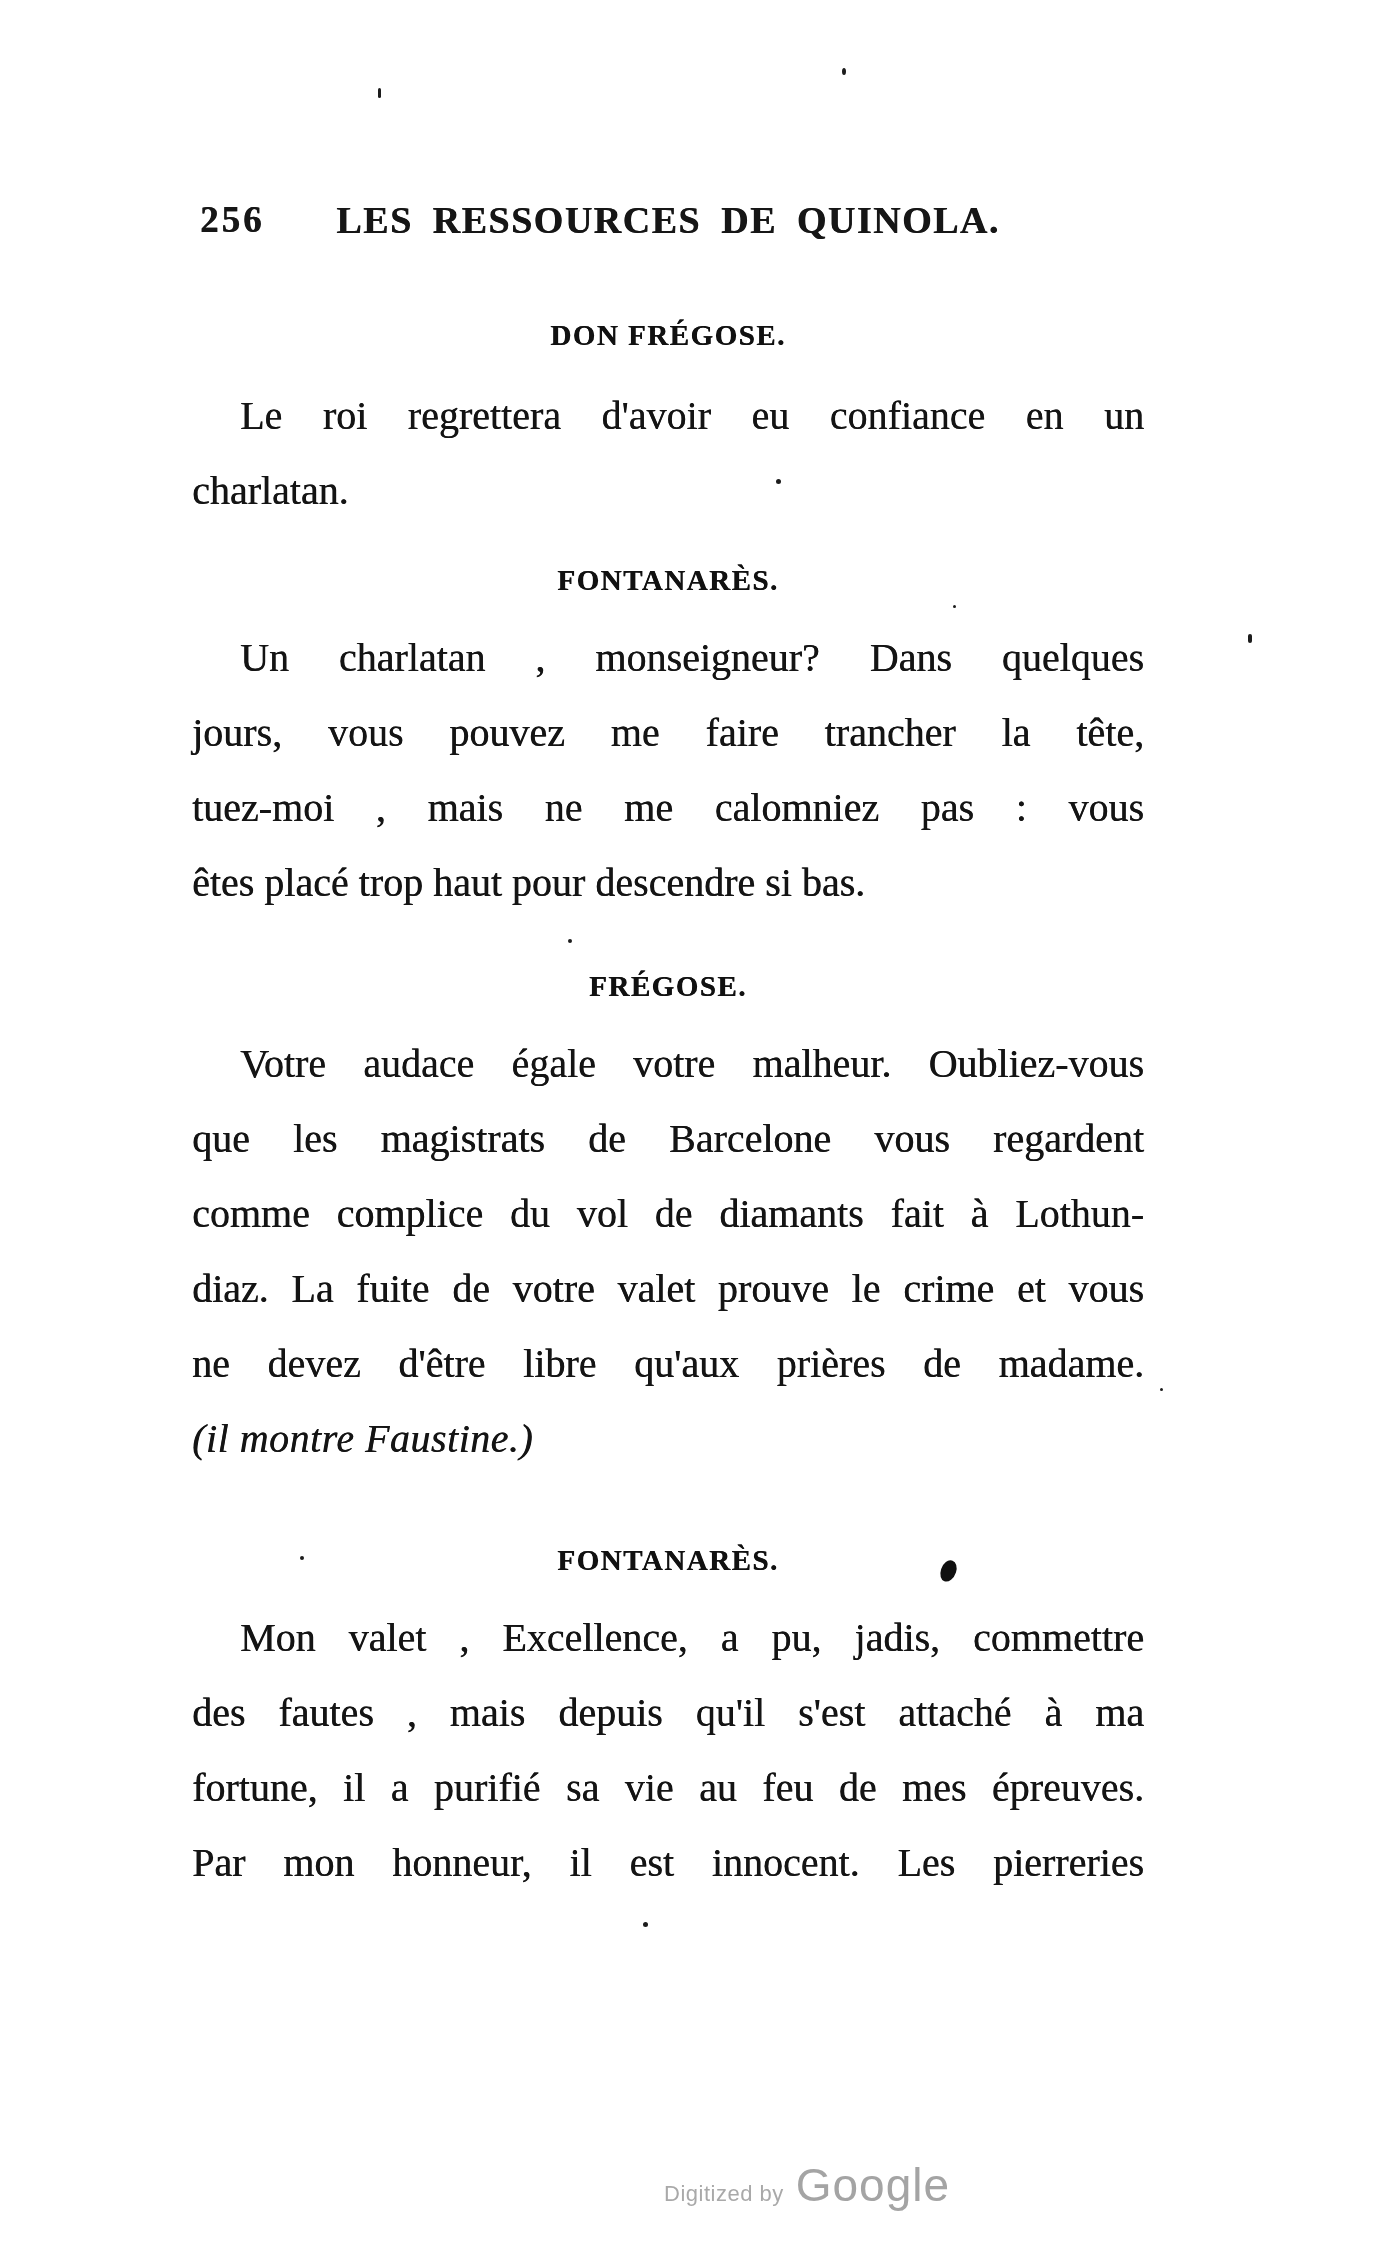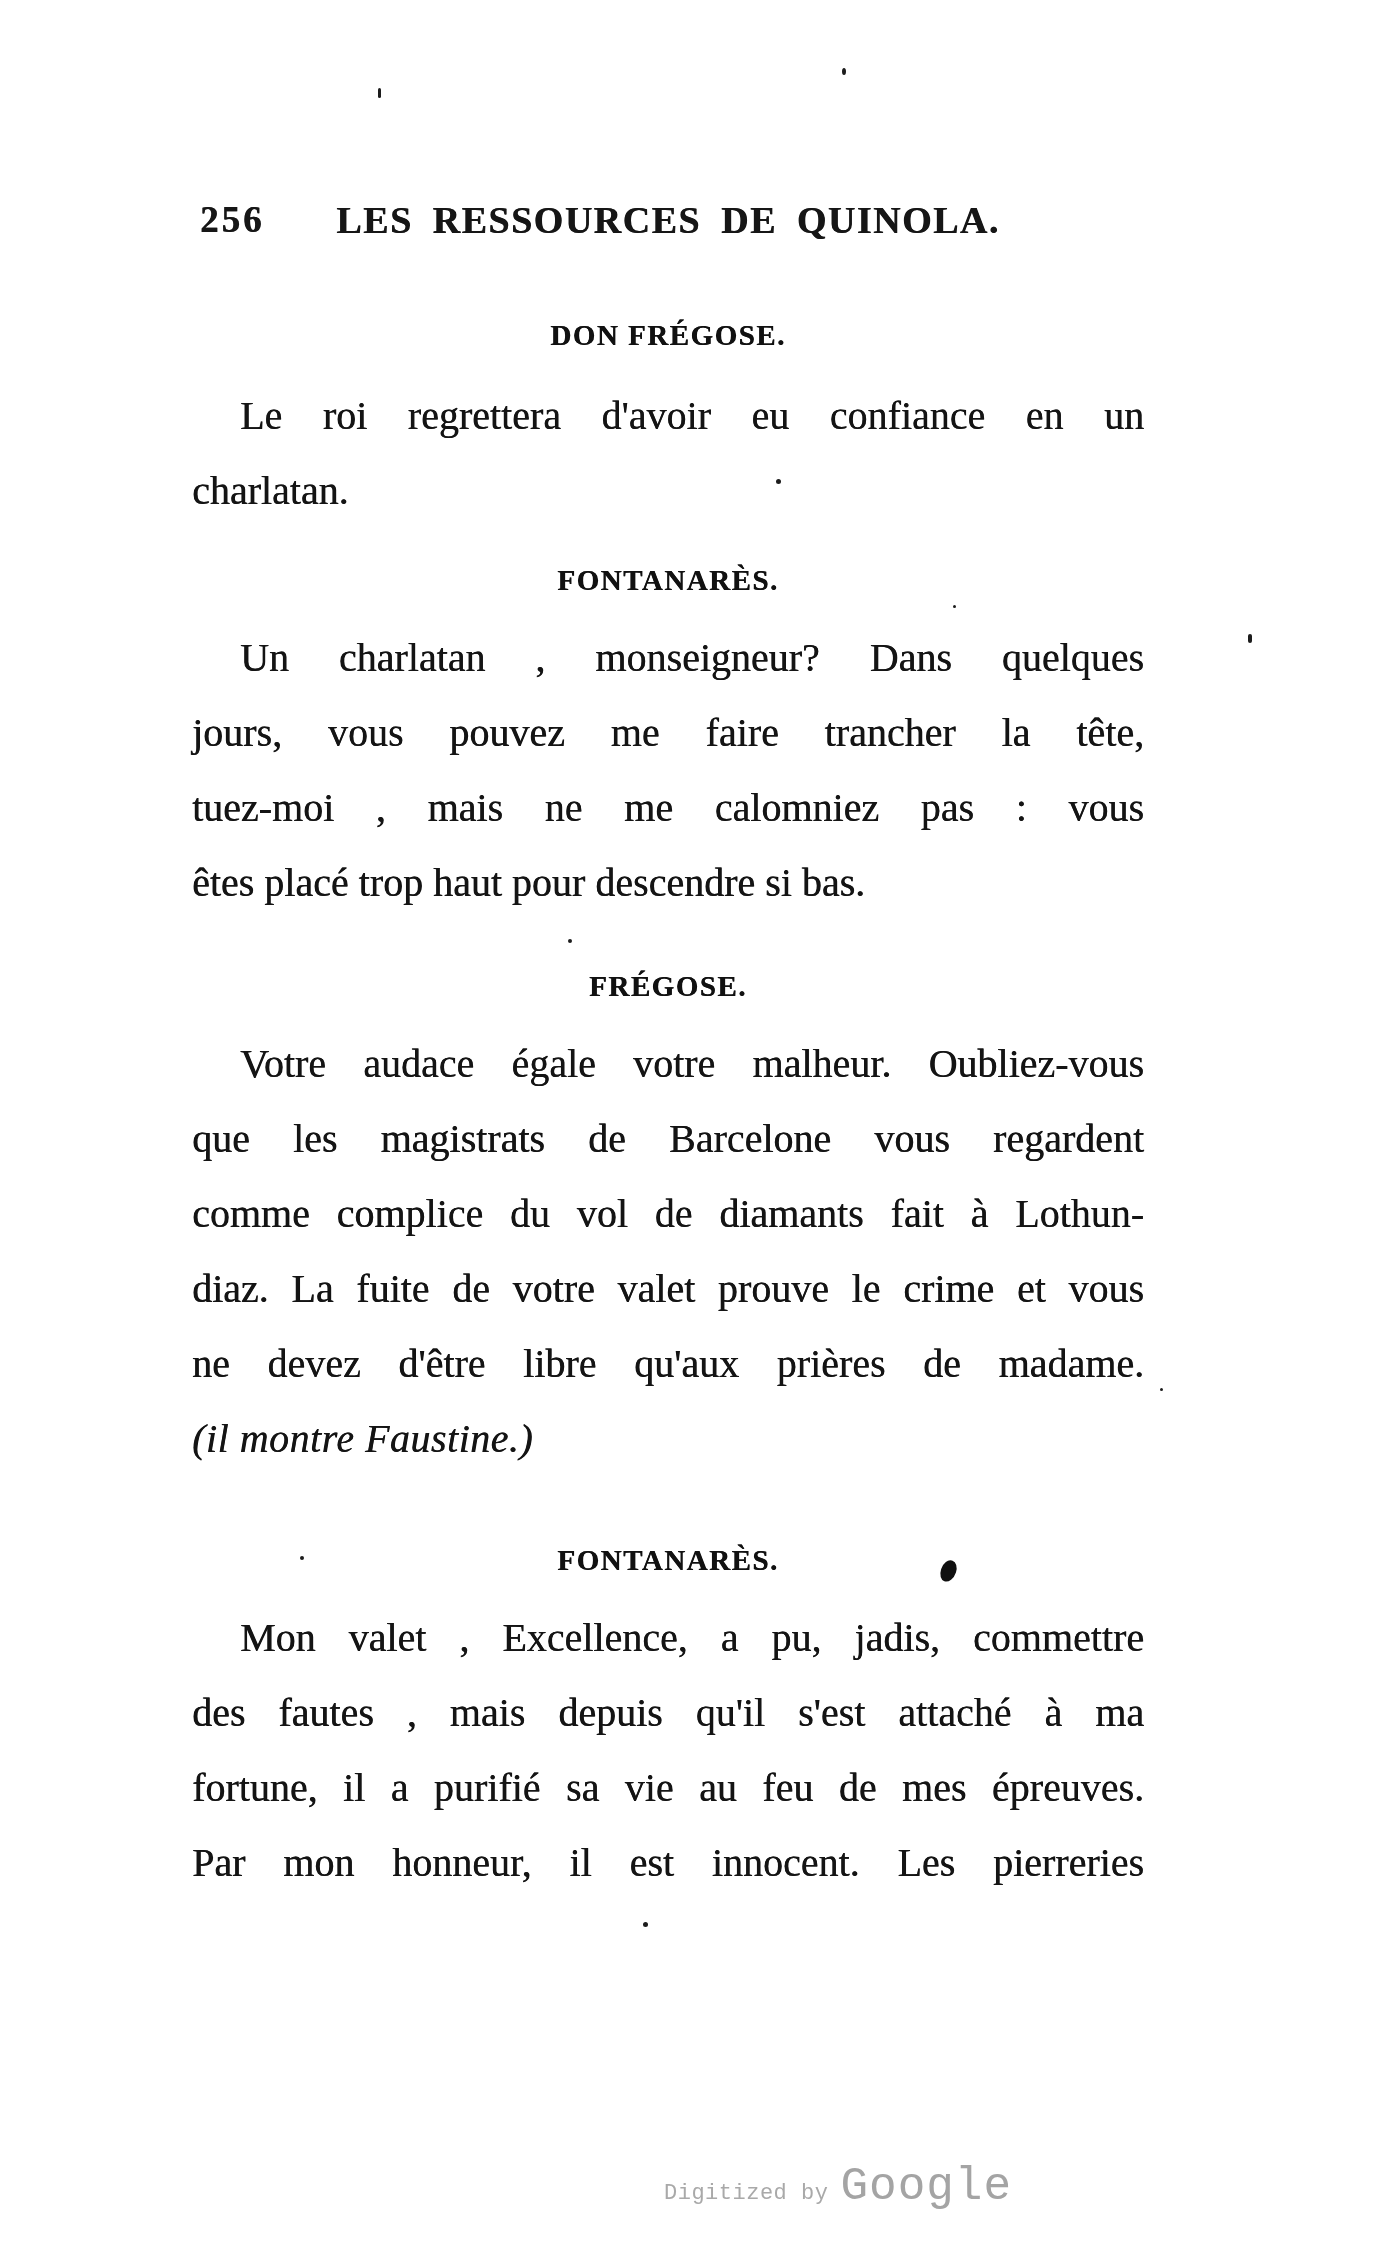--- a/index.html
+++ b/index.html
@@ -61,25 +61,25 @@
     background:#101010;border-radius:50% 46% 55% 45%;
     transform:rotate(18deg);
   }
 
   
   .watermark{
     position:absolute;left:664px;top:2156px;width:480px;height:70px;
     display:flex;align-items:baseline;gap:12px;
   }
   .digitized{
-    font-family:Liberation Mono, monospace;
+    font-family:Liberation Sans, sans-serif;
     font-size:22px;color:#a9a9a9;letter-spacing:0.5px;margin-top:25px;
   }
   .glogo{
-    font-family:Liberation Mono, monospace;
+    font-family:Liberation Sans, sans-serif;
     font-size:46px;color:#a4a4a4;letter-spacing:1px;
   }
 </style>
 </head>
 <body>
 
 <div class="page">
 
   <header class="running-head">
     <span class="pagenum">256</span>

